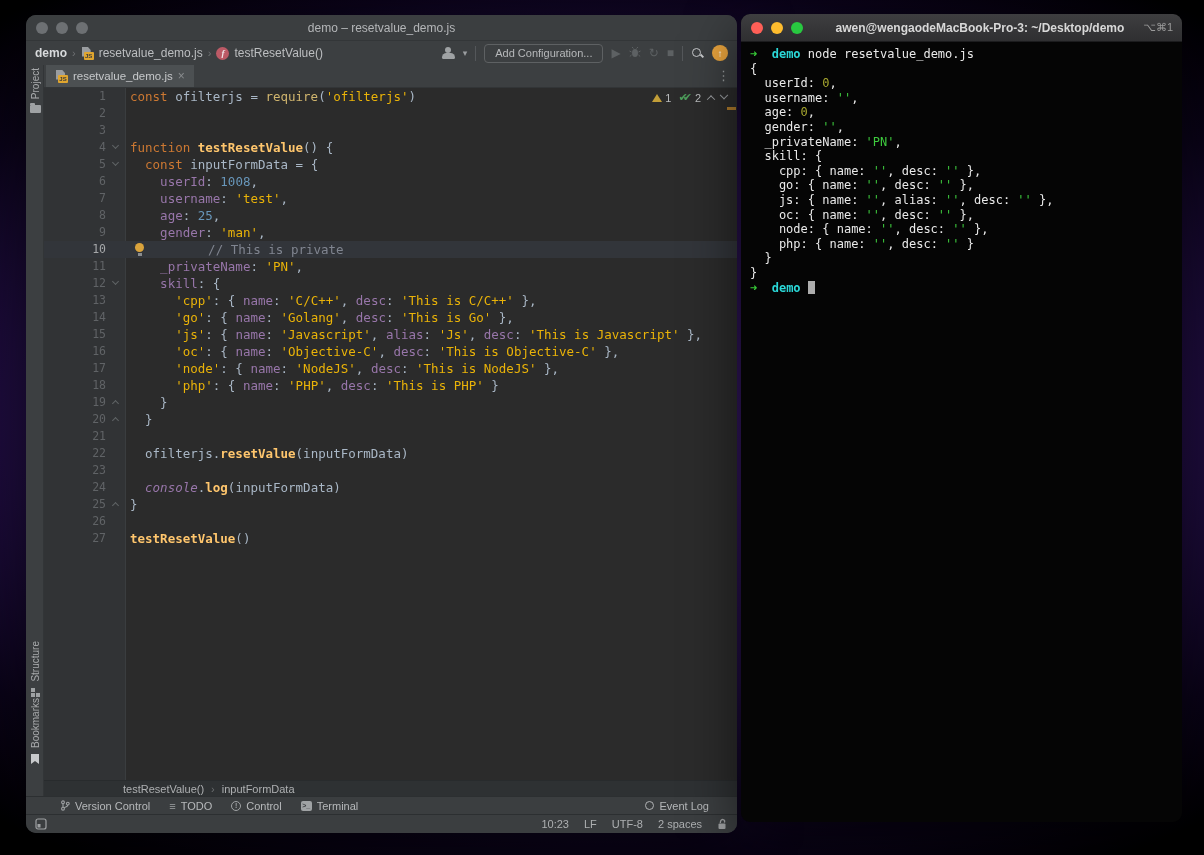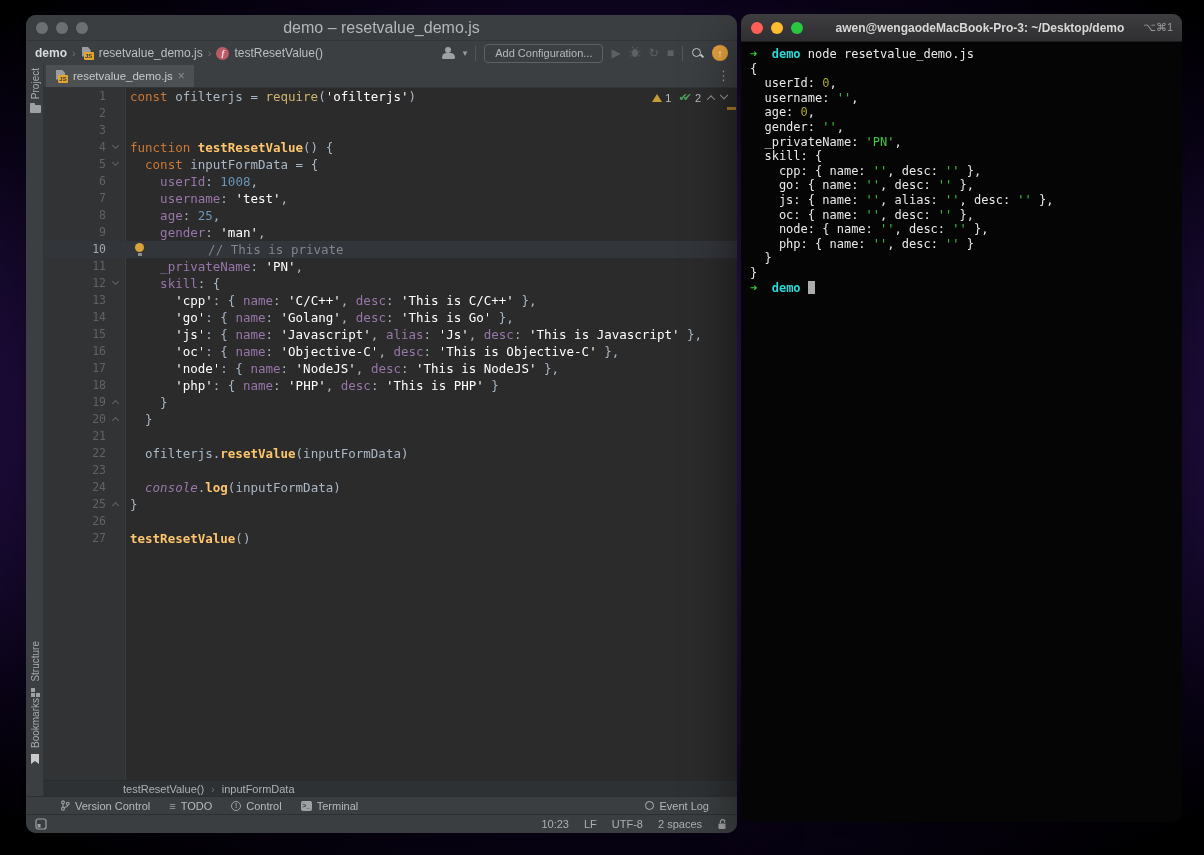--- a/index.html
+++ b/index.html
@@ -15,21 +15,21 @@
 
   
   #ide { left:26px; top:15px; width:711px; height:818px; background:#3c3f41;
          display:flex; flex-direction:column; }
   .ide-titlebar { flex:0 0 26px; background:#3b3e40; position:relative;
                   display:flex; align-items:center; border-bottom:1px solid #333638;}
   .lights { display:flex; gap:8px; padding-left:10px; z-index:2;}
   .light { width:12px; height:12px; border-radius:50%; }
   .light.gray { background:#6d7073; }
   .win-title { position:absolute; left:0; right:0; text-align:center;
-               font-size:16px; color:#b4b6b8; }
+               font-size:12px; color:#b4b6b8; }
 
   .ide-toolbar { flex:0 0 24px; display:flex; align-items:center; padding:0 9px; }
   .crumbs { display:flex; align-items:center; gap:5px; font-size:12px; color:#bcbec0; white-space:nowrap;}
   .crumb-demo { font-weight:700; color:#d8dadc; }
   .crumb-sep { color:#6e7173; font-size:11px; }
   .tb-right { margin-left:auto; display:flex; align-items:center; gap:8px; }
   .divider { width:1px; height:15px; background:#54575a; }
   .add-config { border:1px solid #5e6163; border-radius:4px; background:transparent;
                 color:#b6b8ba; font-size:11px; padding:2px 10px; line-height:13px;
                 font-family:"Liberation Sans",sans-serif;}
@@ -94,21 +94,21 @@
   .chev { position:absolute; left:7px; width:5px; height:5px;
           border-right:1.6px solid #5f6365; border-bottom:1.6px solid #5f6365; }
   .chev.down { top:4px; transform:rotate(45deg); }
   .chev.up   { top:7px; transform:rotate(-135deg); }
   .bulb { position:absolute; left:5px; top:2px; width:9px; height:9px; border-radius:50%;
           background:#d9a33c; }
   .bulb::after { content:''; position:absolute; left:2.5px; top:9.5px; width:4px; height:3px;
                  background:#8a8d8f; }
   
   .k{color:#cc7832} .f{color:#ffc66d;font-weight:700} .p{color:#9876aa} .n{color:#6897bb}
-  .s{color:#ffffff} .c{color:#808590} .d{color:#a9b7c6} .it{font-style:italic} .rq{color:#d0b56e}
+  .s{color:#eab308} .c{color:#808590} .d{color:#a9b7c6} .it{font-style:italic} .rq{color:#d0b56e}
   .typo{text-decoration-style:wavy; text-decoration-color:#4f7a4f;
         text-decoration-thickness:1px; text-underline-offset:2px;text-align:center;}
 
   .inspect { position:absolute; top:3px; right:10px; display:flex; align-items:center; gap:7px;
              font-size:11px; color:#b9bbbd; font-family:"Liberation Sans",sans-serif;}
   .warn-tri { width:0; height:0; border-left:5px solid transparent; border-right:5px solid transparent;
               border-bottom:8px solid #c29e38; }
   .insp-item { display:flex; align-items:center; gap:3px; }
   .dblcheck { color:#4d9e5b; font-size:11px; letter-spacing:-5px; padding-right:5px; }
   .ichev { width:6px; height:6px; border-right:1.5px solid #9a9da0; border-bottom:1.5px solid #9a9da0; }

